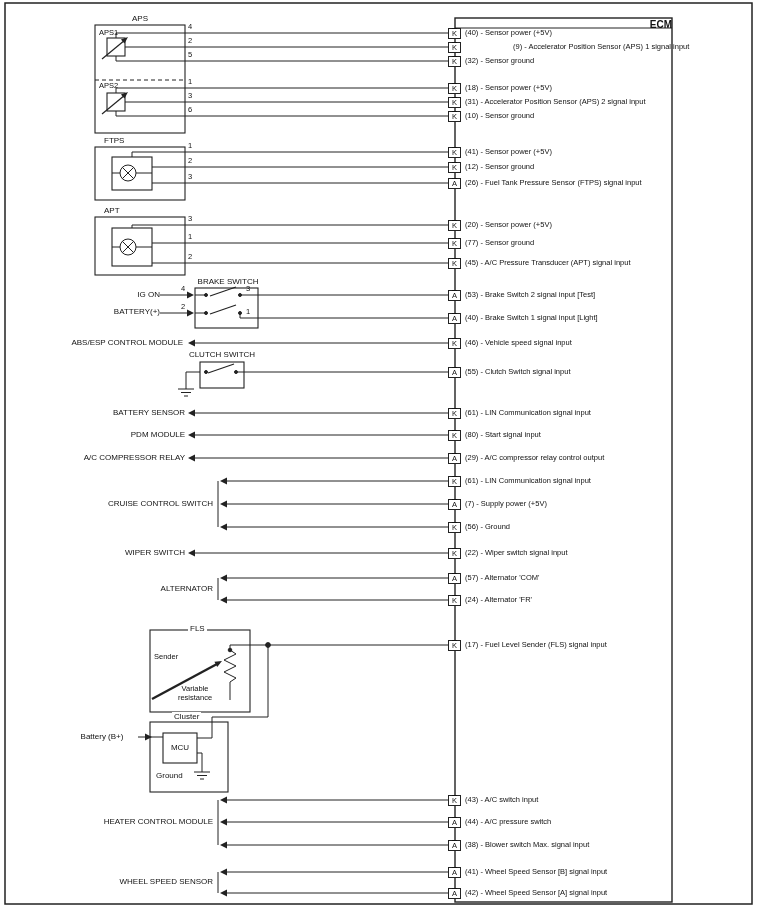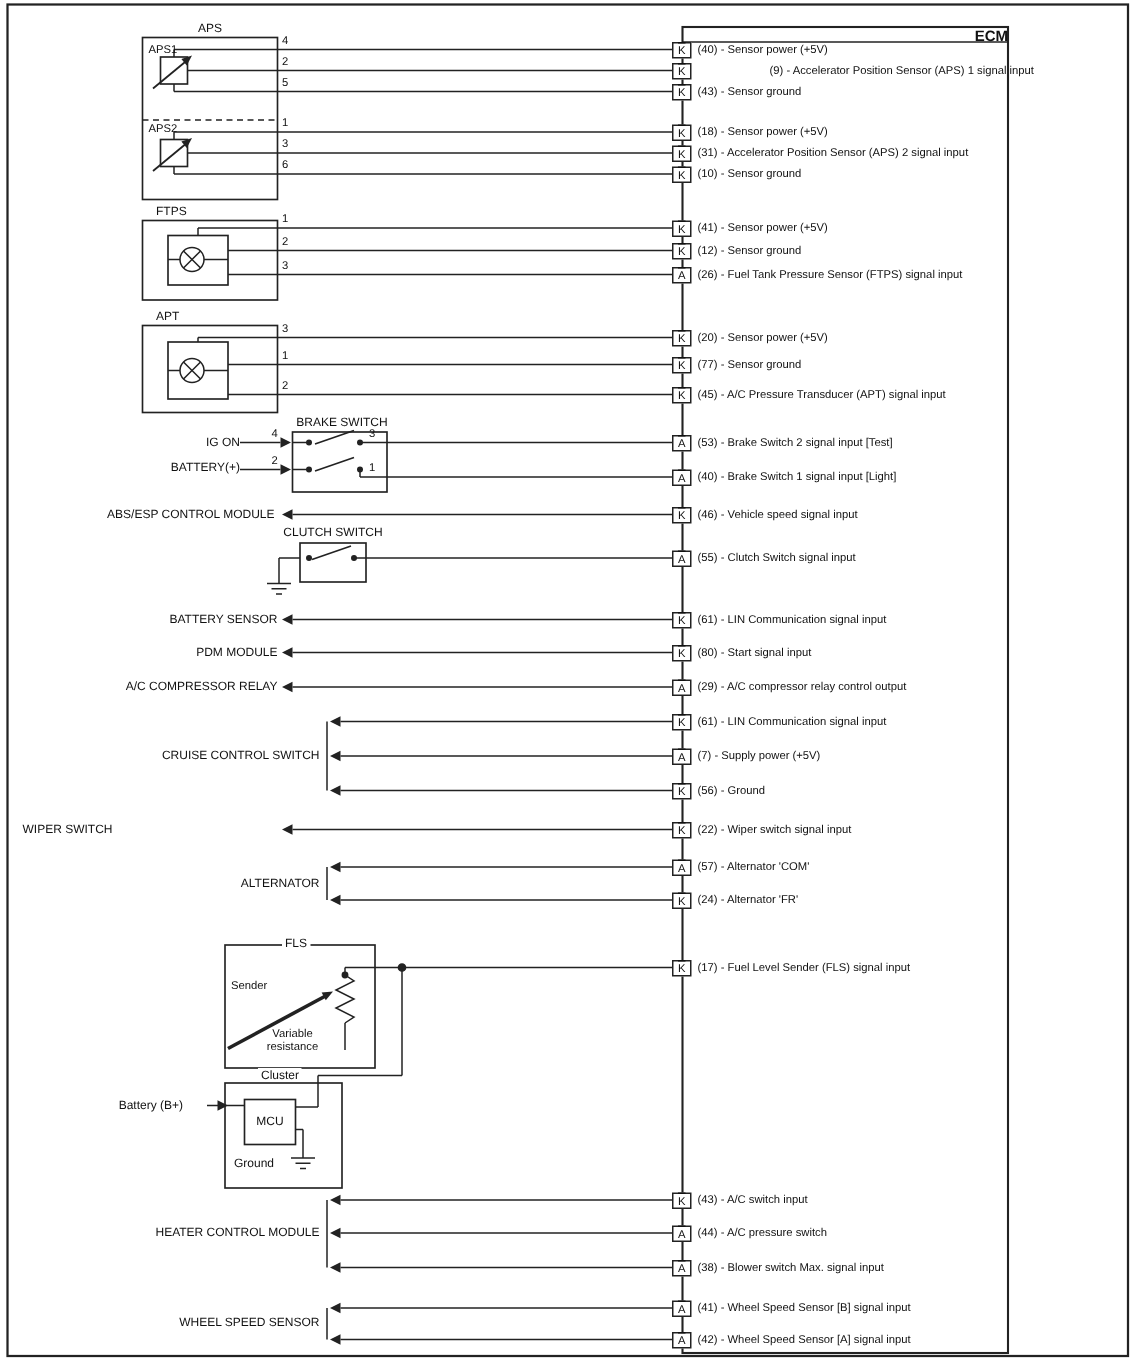--- a/index.html
+++ b/index.html
@@ -156,28 +156,28 @@
   <div class="lbl" style="left:178px;top:277px;width:100px;text-align:center">BRAKE SWITCH</div>
   <div class="lbl" style="left:118px;top:290px;width:42px;text-align:right">IG ON</div>
   <div class="lbl" style="left:92px;top:307px;width:68px;text-align:right">BATTERY(+)</div>
   <div class="lbl" style="left:172px;top:350px;width:100px;text-align:center">CLUTCH SWITCH</div>
   <div class="lbl bg" style="left:188px;top:624px">FLS</div>
   <div class="lbl sm" style="left:154px;top:653px">Sender</div>
   <div class="lbl sm" style="left:166px;top:685px;width:58px;text-align:center">Variable</div>
   <div class="lbl sm" style="left:166px;top:694px;width:58px;text-align:center">resistance</div>
   <div class="lbl bg" style="left:172px;top:712px">Cluster</div>
   <div class="lbl" style="left:163px;top:743px;width:34px;text-align:center">MCU</div>
-  <div class="lbl" style="left:42px;top:732px;width:80px;text-align:right">Battery (B+)</div>
+  <div class="lbl" style="left:62px;top:732px;width:80px;text-align:center">Battery (B+)</div>
   <div class="lbl" style="left:156px;top:771px">Ground</div>
 <div class="pin-box" style="left: 448px; top: 27.5px;">K</div>
     <div class="lbl pin-text" style="left: 465px; top: 28px;">(40) - Sensor power (+5V)</div>
     <div class="pin-box" style="left: 448px; top: 41.5px;">K</div>
     <div class="lbl pin-text" style="left: 465px; top: 42px; margin-left: 48px;">(9) - Accelerator Position Sensor (APS) 1 signal input</div>
     <div class="pin-box" style="left: 448px; top: 55.5px;">K</div>
-    <div class="lbl pin-text" style="left: 465px; top: 56px;">(43) - Sensor ground</div>
+    <div class="lbl pin-text" style="left: 465px; top: 56px;">(32) - Sensor ground</div>
     <div class="pin-box" style="left: 448px; top: 82.5px;">K</div>
     <div class="lbl pin-text" style="left: 465px; top: 83px;">(18) - Sensor power (+5V)</div>
     <div class="pin-box" style="left: 448px; top: 96.5px;">K</div>
     <div class="lbl pin-text" style="left: 465px; top: 97px;">(31) - Accelerator Position Sensor (APS) 2 signal input</div>
     <div class="pin-box" style="left: 448px; top: 110.5px;">K</div>
     <div class="lbl pin-text" style="left: 465px; top: 111px;">(10) - Sensor ground</div>
     <div class="pin-box" style="left: 448px; top: 146.5px;">K</div>
     <div class="lbl pin-text" style="left: 465px; top: 147px;">(41) - Sensor power (+5V)</div>
     <div class="pin-box" style="left: 448px; top: 161.5px;">K</div>
     <div class="lbl pin-text" style="left: 465px; top: 162px;">(12) - Sensor ground</div>
@@ -241,17 +241,17 @@
     <div class="lbl sm" style="left: 188px; top: 253px;">2</div>
     <div class="lbl sm" style="left: 181px; top: 285px;">4</div>
     <div class="lbl sm" style="left: 181px; top: 303px;">2</div>
     <div class="lbl sm" style="left: 246px; top: 285px;">3</div>
     <div class="lbl sm" style="left: 246px; top: 308px;">1</div>
     <div class="lbl " style="left: 13px; top: 338px; width: 170px; text-align: right;">ABS/ESP CONTROL MODULE</div>
     <div class="lbl " style="left: 15px; top: 408px; width: 170px; text-align: right;">BATTERY SENSOR</div>
     <div class="lbl " style="left: 15px; top: 430px; width: 170px; text-align: right;">PDM MODULE</div>
     <div class="lbl " style="left: 15px; top: 453px; width: 170px; text-align: right;">A/C COMPRESSOR RELAY</div>
     <div class="lbl " style="left: 43px; top: 499px; width: 170px; text-align: right;">CRUISE CONTROL SWITCH</div>
-    <div class="lbl " style="left: 15px; top: 548px; width: 170px; text-align: left;">WIPER SWITCH</div>
+    <div class="lbl " style="left: 15px; top: 548px; width: 170px; text-align: right;">WIPER SWITCH</div>
     <div class="lbl " style="left: 43px; top: 584px; width: 170px; text-align: right;">ALTERNATOR</div>
     <div class="lbl " style="left: 43px; top: 817px; width: 170px; text-align: right;">HEATER CONTROL MODULE</div>
     <div class="lbl " style="left: 43px; top: 877px; width: 170px; text-align: right;">WHEEL SPEED SENSOR</div>
   </div>
 
 </body></html>

